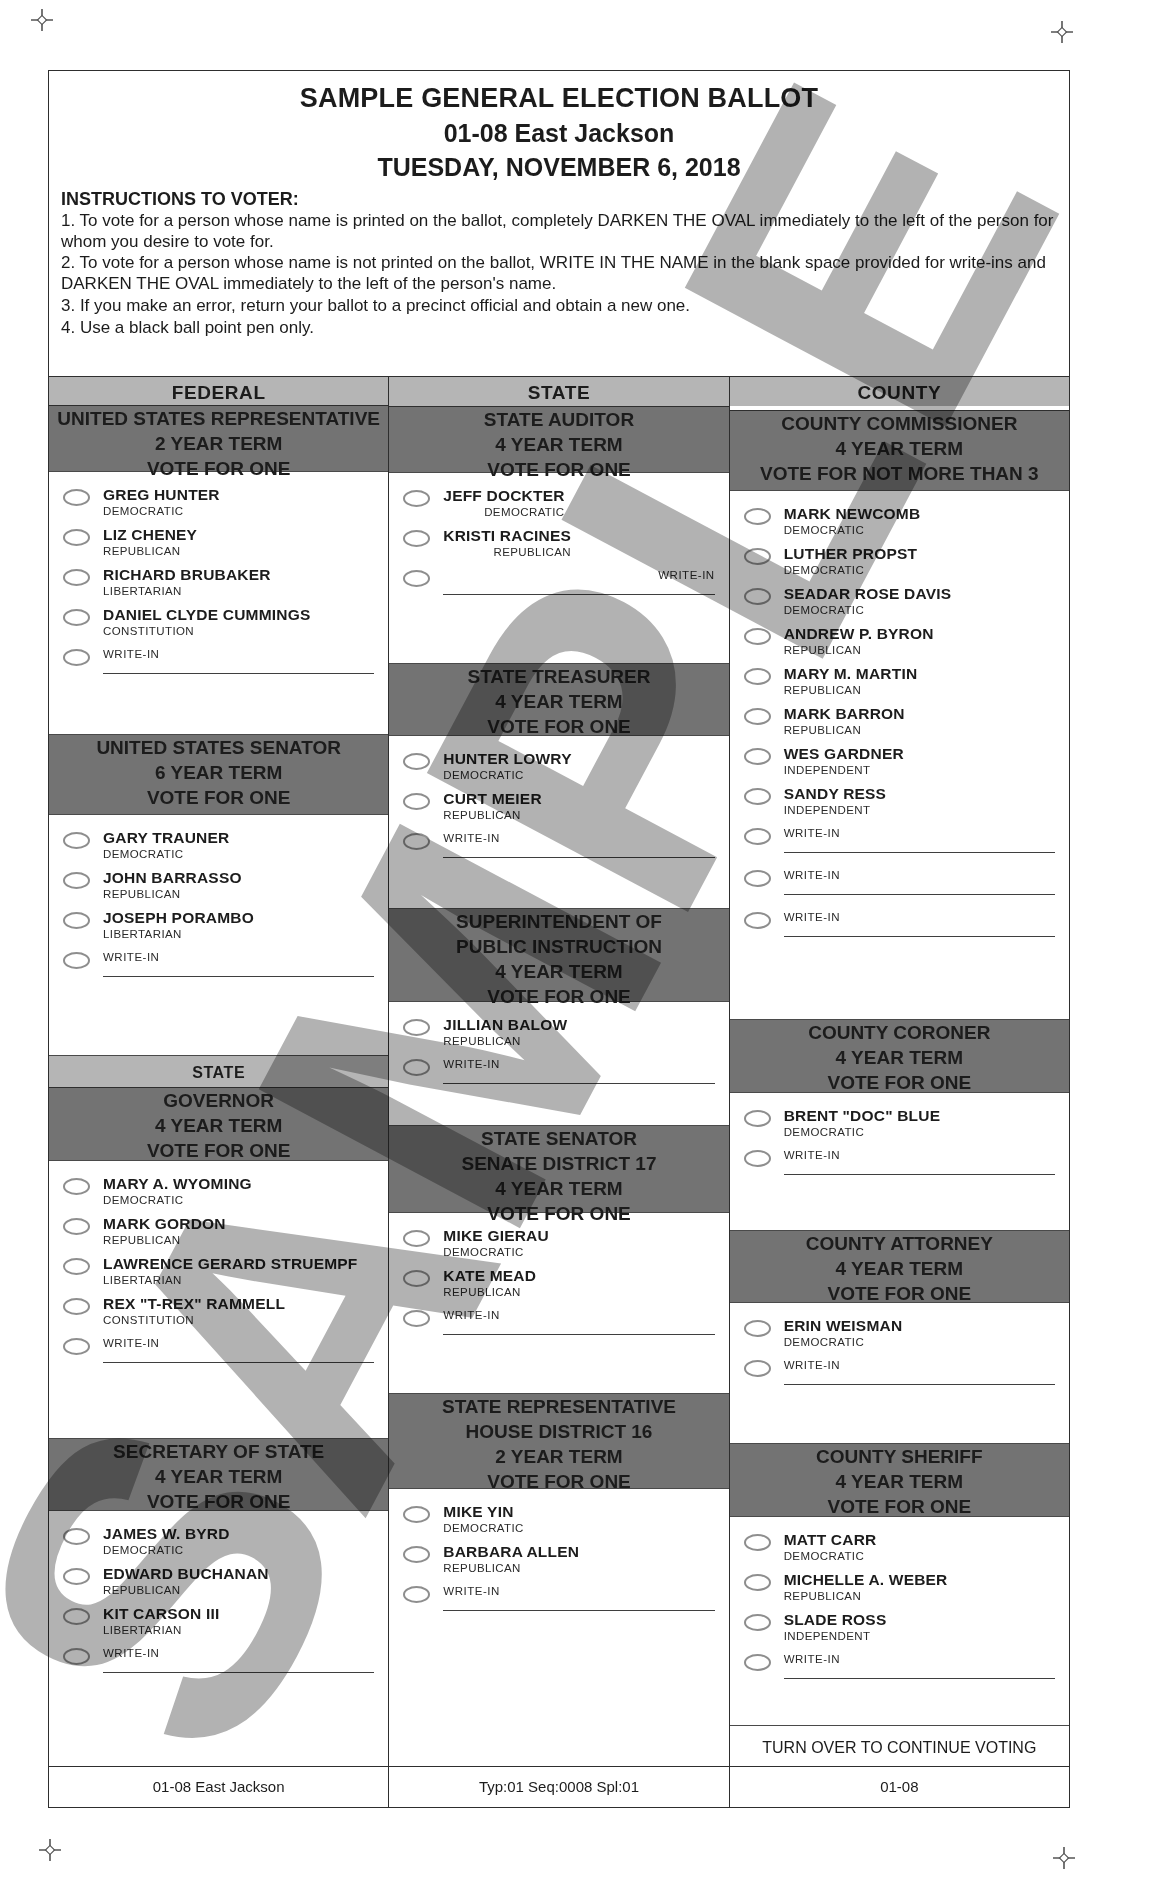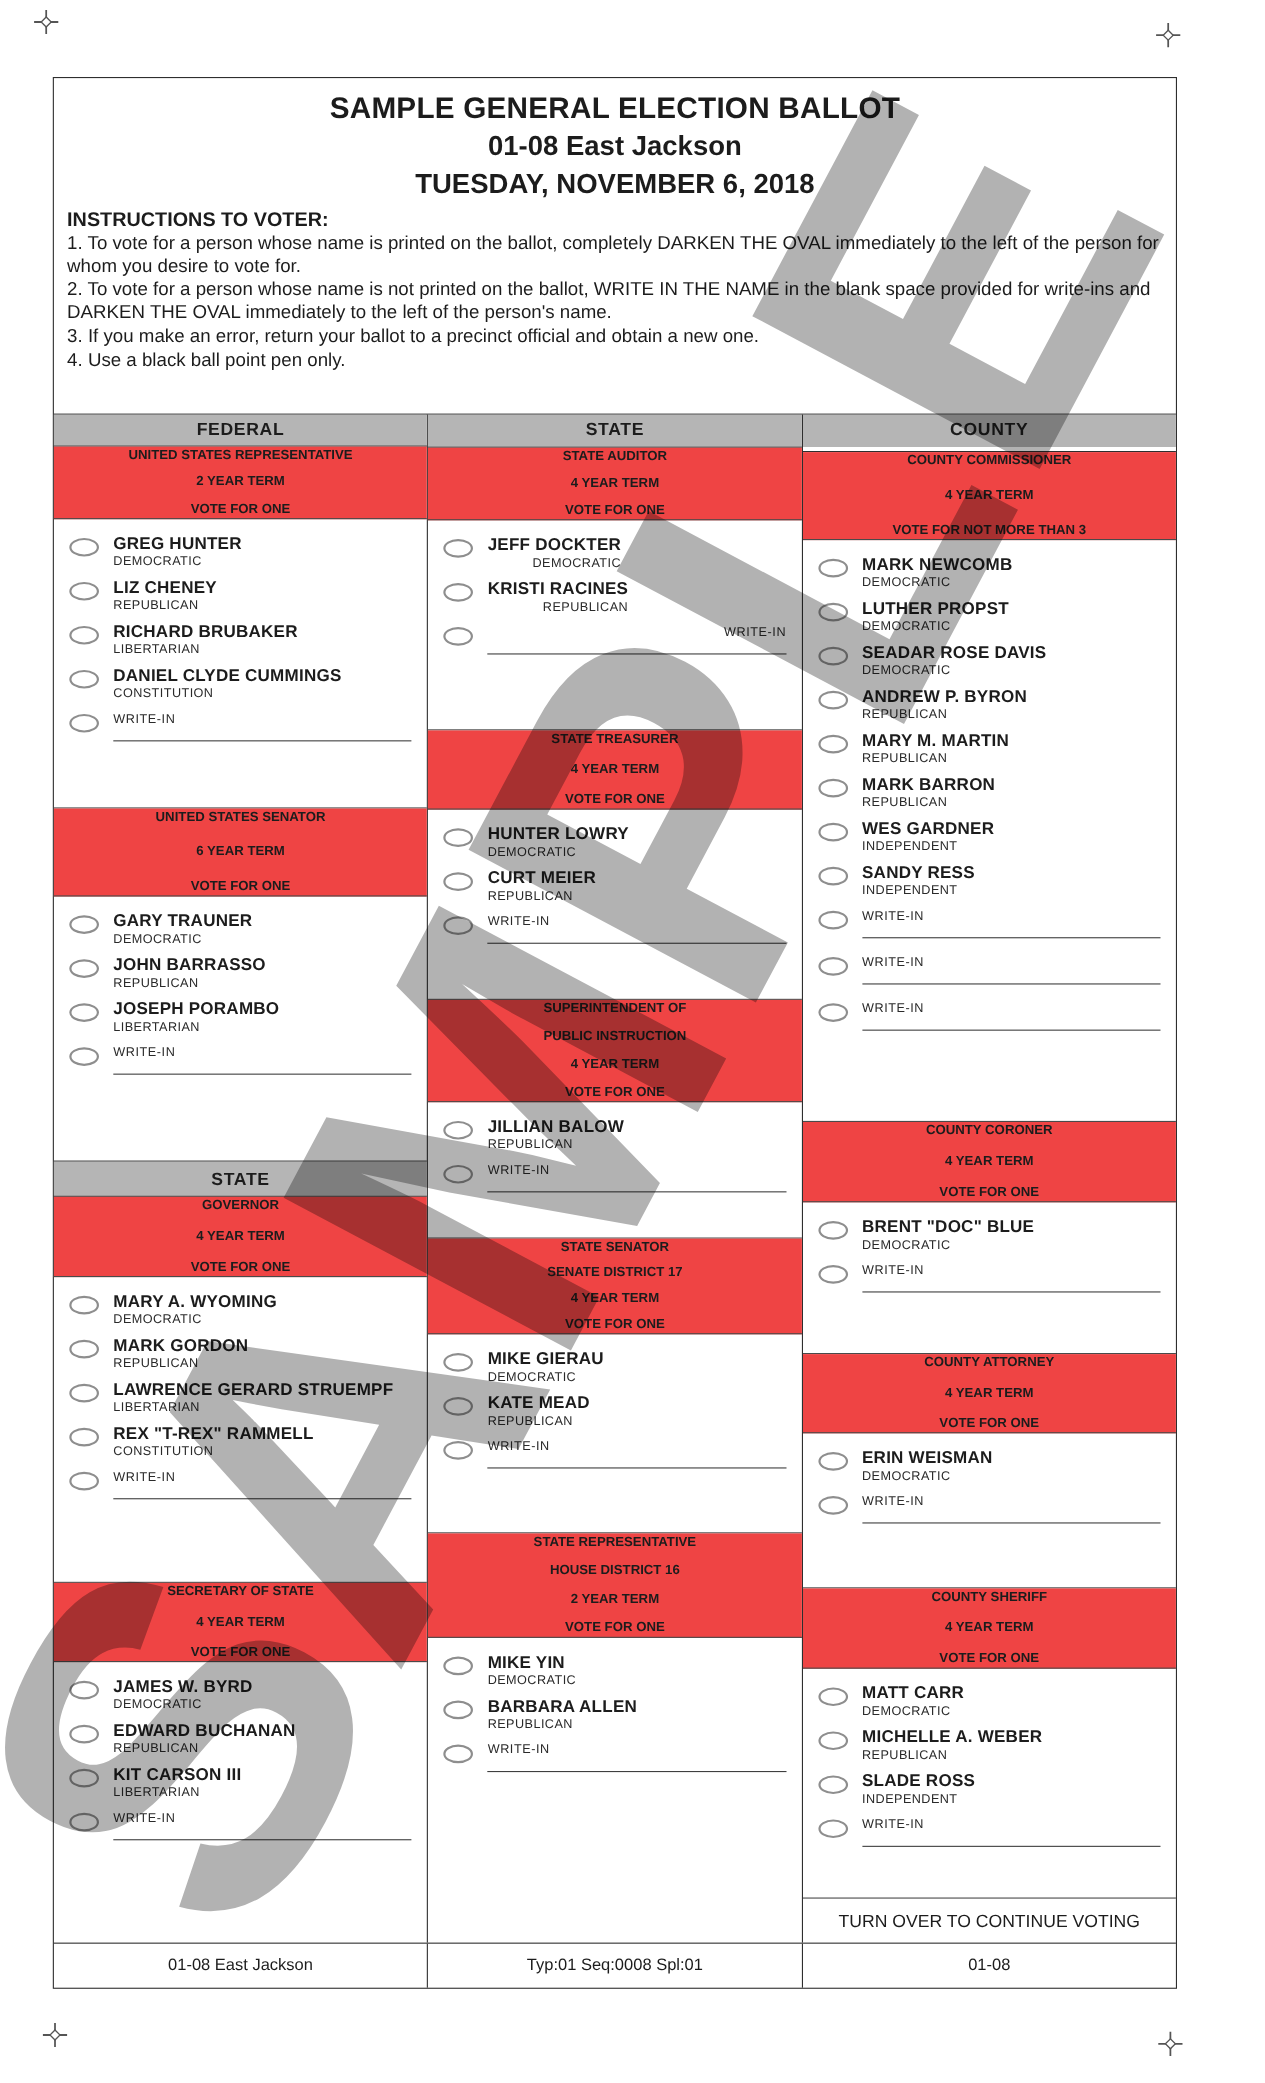--- a/index.html
+++ b/index.html
@@ -25,30 +25,30 @@
   .county-line,.precinct,.dateline{font-size:25px;font-weight:bold}
   .dateline{text-align:center;margin-top:5px}
   .instr-h{font-size:18px;font-weight:bold;margin-top:7px}
   .instr-item{font-size:17px;line-height:1.22;margin-top:1px}
 
   
   .cols{flex:1;display:flex;border-top:1px solid #2e2e2e;min-height:0}
   .col{flex:1 1 0;min-width:0;border-right:1px solid #2e2e2e;display:flex;flex-direction:column}
   .col:last-child{border-right:none}
   .col-header{
-    height:37px;box-sizing:border-box;text-align:center;font-weight:bold;font-size:16px;
+    height:37px;box-sizing:border-box;text-align:center;font-weight:bold;font-size:19px;
     letter-spacing:.6px;padding-top:5px;
     background:linear-gradient(#b5b5b5 0,#b5b5b5 29px,#ffffff 29px,#ffffff 100%);
     border-bottom:1.5px solid #2e2e2e;
   }
   .bt{border-top:1px solid #4a4a4a}
   .contest{display:flex;flex-direction:column;box-sizing:border-box}
   .c-head{
-    background:#ef4444;border-bottom:1px solid #4a4a4a;text-align:center;font-weight:bold;
-    font-size:12px;line-height:1.32;box-sizing:border-box;display:flex;flex-direction:column;justify-content:space-between;
+    background:#737373;border-bottom:1px solid #4a4a4a;text-align:center;font-weight:bold;
+    font-size:19px;line-height:1.32;box-sizing:border-box;display:flex;flex-direction:column;justify-content:flex-start;
   }
   .c-body{box-sizing:border-box;padding:14px 10px 4px 12px;overflow:hidden}
   .section-band{
     box-sizing:border-box;text-align:center;font-weight:bold;font-size:16px;letter-spacing:.6px;padding-top:8px;
     background:linear-gradient(#b5b5b5 0,#b5b5b5 33px,#ffffff 33px,#ffffff 100%);
     border-top:1px solid #4a4a4a;border-bottom:1.5px solid #2e2e2e;
   }
   .notice{box-sizing:border-box;text-align:center;font-size:16px;padding-top:13px}
 
   

